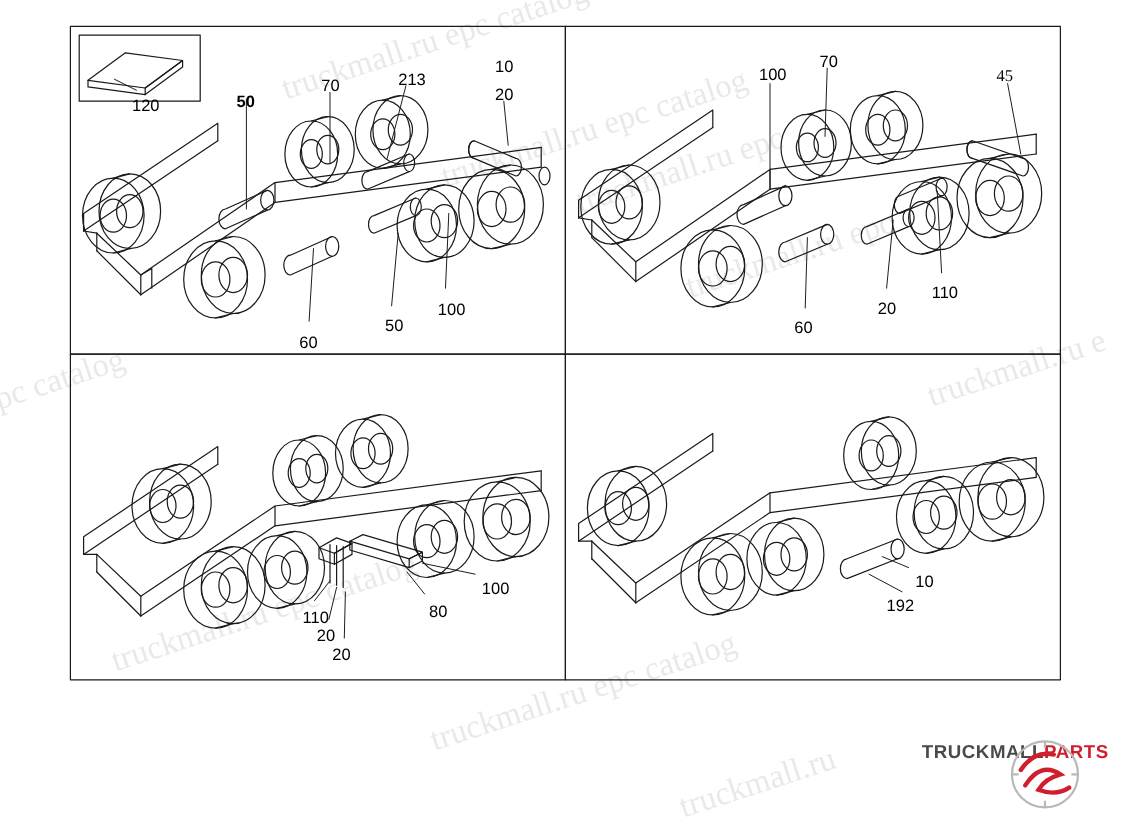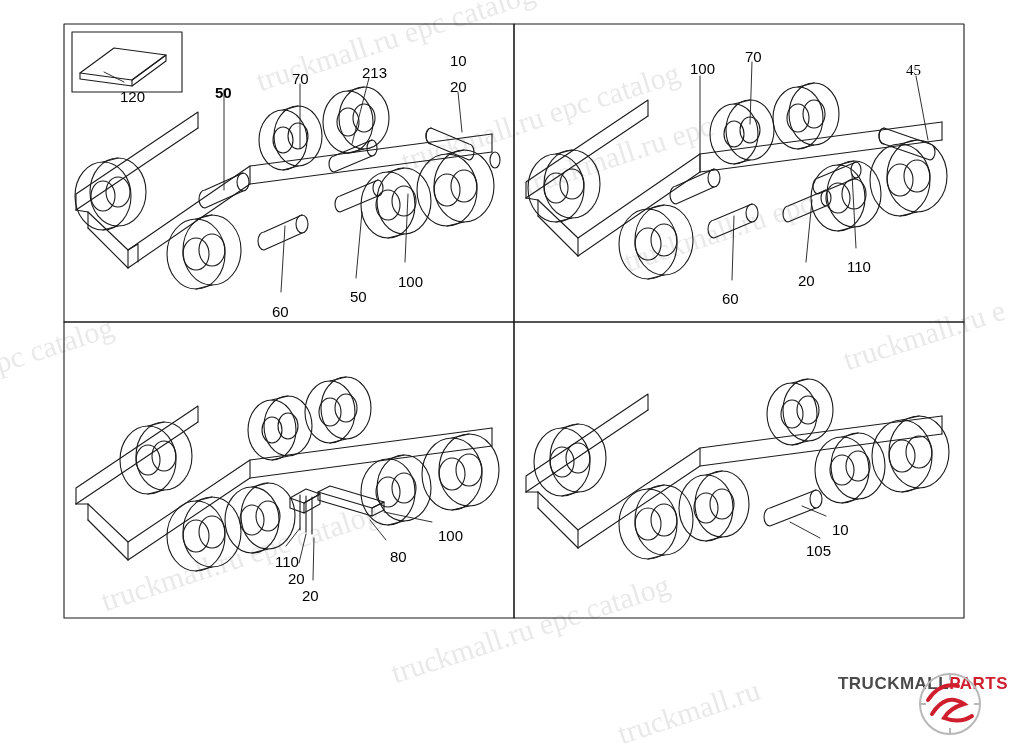--- a/index.html
+++ b/index.html
@@ -401,21 +401,21 @@
   <div class="lbl" style="left:798px; top:272px;">20</div>
   <div class="lbl" style="left:847px; top:258px;">110</div>
 
   <div class="lbl" style="left:438px; top:527px;">100</div>
   <div class="lbl" style="left:390px; top:548px;">80</div>
   <div class="lbl" style="left:275px; top:553px;">110</div>
   <div class="lbl" style="left:288px; top:570px;">20</div>
   <div class="lbl" style="left:302px; top:587px;">20</div>
 
   <div class="lbl" style="left:832px; top:521px;">10</div>
-  <div class="lbl" style="left:806px; top:542px;">105</div>
+  <div class="lbl" style="left:806px; top:542px;">192</div>
 
   <div class="brandtext">
     <span>TRUCKMALL</span><span class="red">PARTS</span>
   </div>
   <svg class="brand" viewBox="0 0 190 70">
     <g fill="none" stroke="#b8b8b8" stroke-width="2">
       <circle cx="130" cy="34" r="30"></circle>
       <path d="M100 34 L106 34 M154 34 L160 34 M130 4 L130 10 M130 58 L130 64"></path>
     </g>
     <g fill="none" stroke="#cf1f2e" stroke-width="4" stroke-linecap="round">

